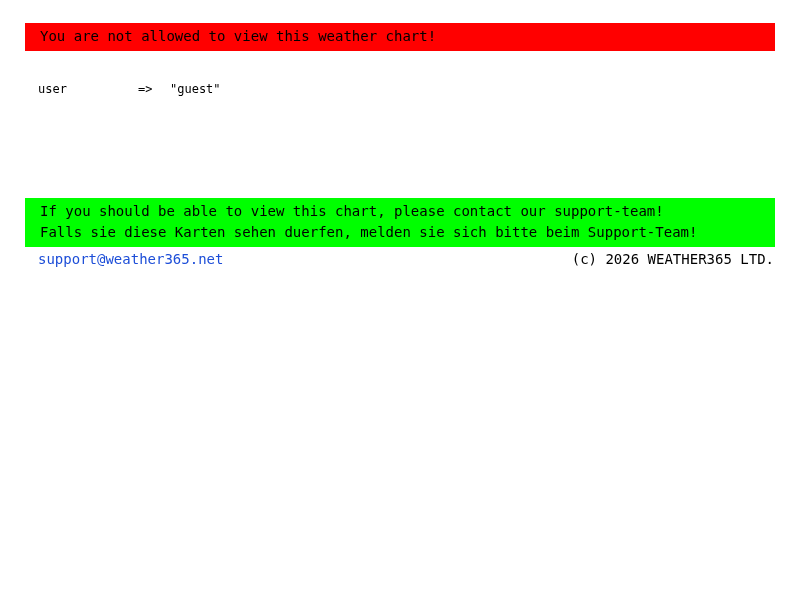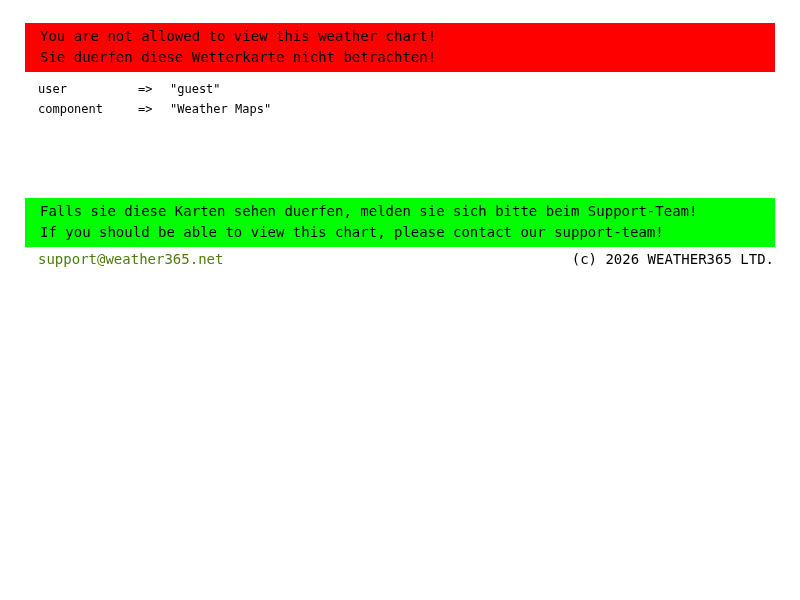--- a/index.html
+++ b/index.html
@@ -70,52 +70,46 @@
     left: 38px;
     top: 249px;
     width: 736px;
     font-size: 14px;
     line-height: 20px;
     display: flex;
     justify-content: space-between;
     white-space: pre;
   }
   .footer a {
-    color: #4d7c0f;
+    color: #1d4ed8;
     text-decoration: none;
   }
 </style>
 </head>
 <body>
 
 <div class="page">
 
   <div class="banner banner-error">
     <div class="banner-line">You are not allowed to view this weather chart!</div>
-    <div class="banner-line">Sie duerfen diese Wetterkarte nicht betrachten!</div>
   </div>
 
   <table class="kv-table">
     <tbody>
       <tr>
         <td class="kv-key">user</td>
         <td class="kv-arrow">=&gt;</td>
         <td class="kv-val">"guest"</td>
       </tr>
-      <tr>
-        <td class="kv-key">component</td>
-        <td class="kv-arrow">=&gt;</td>
-        <td class="kv-val">"Weather Maps"</td>
-      </tr>
     </tbody>
   </table>
 
   <div class="banner banner-ok">
+    <div class="banner-line">If you should be able to view this chart, please contact our support-team!</div>
     <div class="banner-line">Falls sie diese Karten sehen duerfen, melden sie sich bitte beim Support-Team!</div>
-    <div class="banner-line">If you should be able to view this chart, please contact our support-team!</div>
   </div>
 
   <div class="footer">
     <a href="#">support@weather365.net</a>
     <span>(c) 2026 WEATHER365 LTD.</span>
   </div>
 
 </div>
 
 </body></html>

